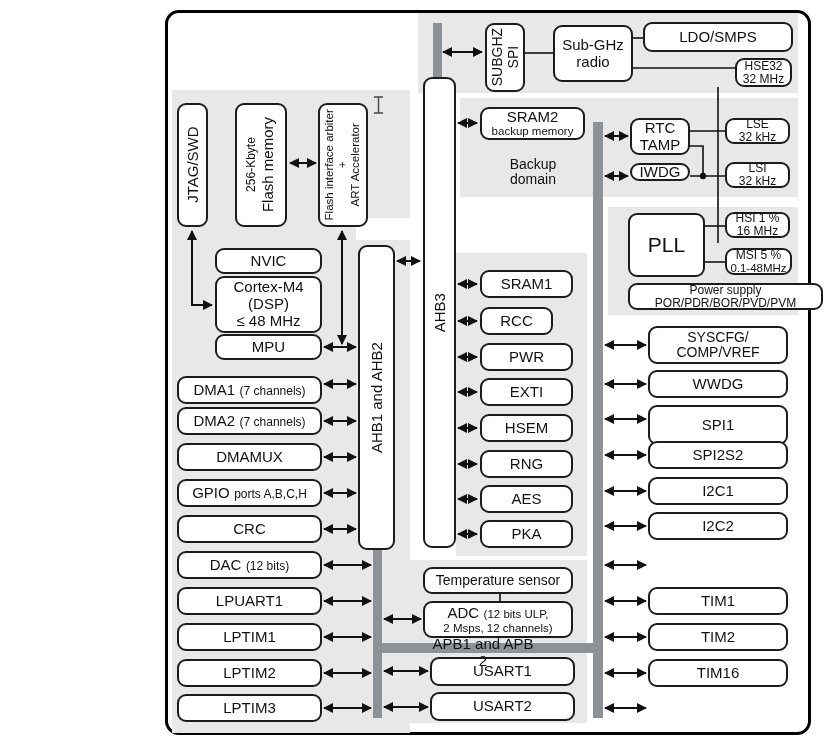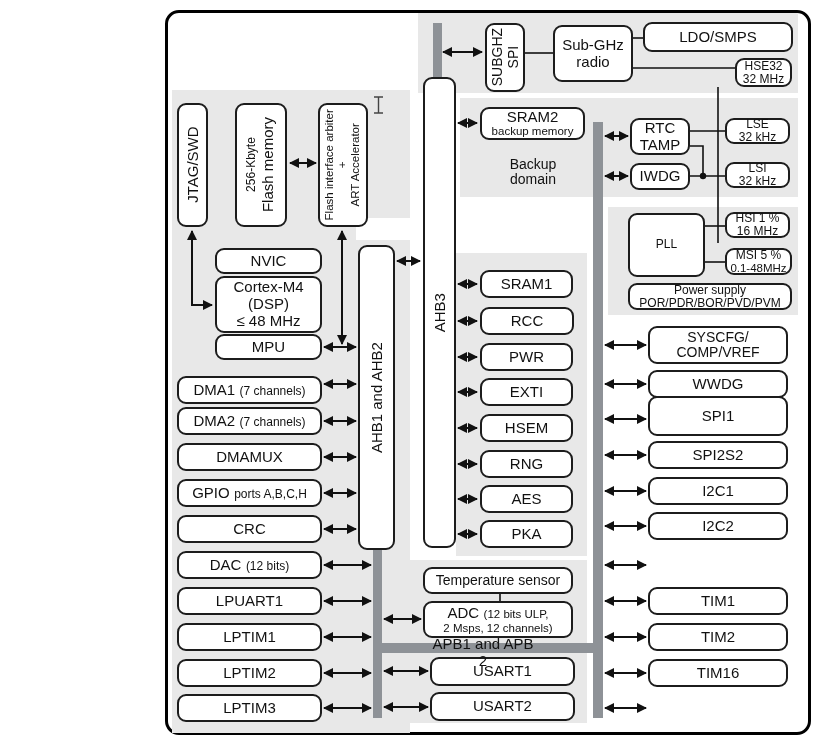--- a/index.html
+++ b/index.html
@@ -8,21 +8,21 @@
   .frame{position:absolute;left:165px;top:10px;width:640px;height:719px;border:3px solid #000;
          border-radius:14px;background:#fff;z-index:0;}
   .region{position:absolute;background:var(--panel,#e8e8e8);z-index:1;}
   .bus{position:absolute;background:var(--bus,#8e9297);z-index:2;}
   svg.connectors{position:absolute;left:0;top:0;z-index:3;pointer-events:none;}
   .box{position:absolute;background:var(--box_bg,#fff);border:2px solid #1c1c1c;border-radius:9px;
        display:flex;flex-direction:column;align-items:center;justify-content:center;
        text-align:center;line-height:1.12;z-index:4;box-sizing:border-box;}
   .lbl{position:absolute;z-index:5;text-align:center;line-height:1.1;}
   .rot{transform:rotate(-90deg);white-space:nowrap;text-align:center;line-height:1.15;}
-  .t17{font-size:12px;} .t15{font-size:15px;} .t14{font-size:14px;}
+  .t17{font-size:21px;} .t15{font-size:15px;} .t14{font-size:14px;}
   .t12{font-size:12px;} .t11{font-size:11.5px;}
   .tight{line-height:1.05;}
 </style>
 </head>
 <body>
 
 <div class="stage">
 
   <div class="frame"></div>
 
@@ -166,21 +166,21 @@
     <div class="t11">backup memory</div>
   </div>
   <div class="lbl t14" style="left:483px;top:157px;width:100px;">
     <div>Backup</div>
     <div>domain</div>
   </div>
   <div class="box" style="left:630px;top:118px;width:60px;height:37px;">
     <div class="t15">RTC</div>
     <div class="t15">TAMP</div>
   </div>
-  <div class="box" style="left:630px;top:163px;width:60px;height:27px;">
+  <div class="box" style="left:630px;top:163px;width:60px;height:18px;">
     <div class="t15">IWDG</div>
   </div>
   <div class="box tight" style="left:725px;top:118px;width:65px;height:26px;">
     <div class="t12">LSE</div>
     <div class="t12">32 kHz</div>
   </div>
   <div class="box tight" style="left:725px;top:162px;width:65px;height:26px;">
     <div class="t12">LSI</div>
     <div class="t12">32 kHz</div>
   </div>
@@ -189,21 +189,21 @@
     <div class="t17">PLL</div>
   </div>
   <div class="box tight" style="left:725px;top:212px;width:65px;height:26px;">
     <div class="t12">HSI 1 %</div>
     <div class="t12">16 MHz</div>
   </div>
   <div class="box tight" style="left:725px;top:248px;width:67px;height:27px;">
     <div class="t12">MSI 5 %</div>
     <div class="t11">0.1-48MHz</div>
   </div>
-  <div class="box tight" style="left:628px;top:283px;width:164px;height:27px;">
+  <div class="box tight" style="left:628px;top:283px;width:195px;height:27px;">
     <div class="t12">Power supply</div>
     <div class="t12">POR/PDR/BOR/PVD/PVM</div>
   </div>
 
   <div class="box" style="left:177px;top:376px;width:145px;height:28px;">
     <div><span class="t15">DMA1</span> <span class="t12">(7 channels)</span></div>
   </div>
   <div class="box" style="left:177px;top:407px;width:145px;height:28px;">
     <div><span class="t15">DMA2</span> <span class="t12">(7 channels)</span></div>
   </div>
@@ -228,21 +228,21 @@
   <div class="box" style="left:177px;top:659px;width:145px;height:28px;">
     <div class="t15">LPTIM2</div>
   </div>
   <div class="box" style="left:177px;top:694px;width:145px;height:28px;">
     <div class="t15">LPTIM3</div>
   </div>
 
   <div class="box" style="left:480px;top:270px;width:93px;height:28px;">
     <div class="t15">SRAM1</div>
   </div>
-  <div class="box" style="left:480px;top:307px;width:94px;height:28px;">
+  <div class="box" style="left:480px;top:307px;width:73px;height:28px;">
     <div class="t15">RCC</div>
   </div>
   <div class="box" style="left:480px;top:343px;width:93px;height:28px;">
     <div class="t15">PWR</div>
   </div>
   <div class="box" style="left:480px;top:378px;width:93px;height:28px;">
     <div class="t15">EXTI</div>
   </div>
   <div class="box" style="left:480px;top:414px;width:93px;height:28px;">
     <div class="t15">HSEM</div>
@@ -272,21 +272,21 @@
     <div class="t15">USART2</div>
   </div>
 
   <div class="box tight" style="left:648px;top:326px;width:140px;height:38px;">
     <div class="t14">SYSCFG/</div>
     <div class="t14">COMP/VREF</div>
   </div>
   <div class="box" style="left:648px;top:370px;width:140px;height:28px;">
     <div class="t15">WWDG</div>
   </div>
-  <div class="box" style="left:648px;top:396px;width:140px;height:40px;">
+  <div class="box" style="left:648px;top:405px;width:140px;height:40px;">
     <div class="t15">SPI1</div>
   </div>
   <div class="box" style="left:648px;top:441px;width:140px;height:28px;">
     <div class="t15">SPI2S2</div>
   </div>
   <div class="box" style="left:648px;top:477px;width:140px;height:28px;">
     <div class="t15">I2C1</div>
   </div>
   <div class="box" style="left:648px;top:512px;width:140px;height:28px;">
     <div class="t15">I2C2</div>

